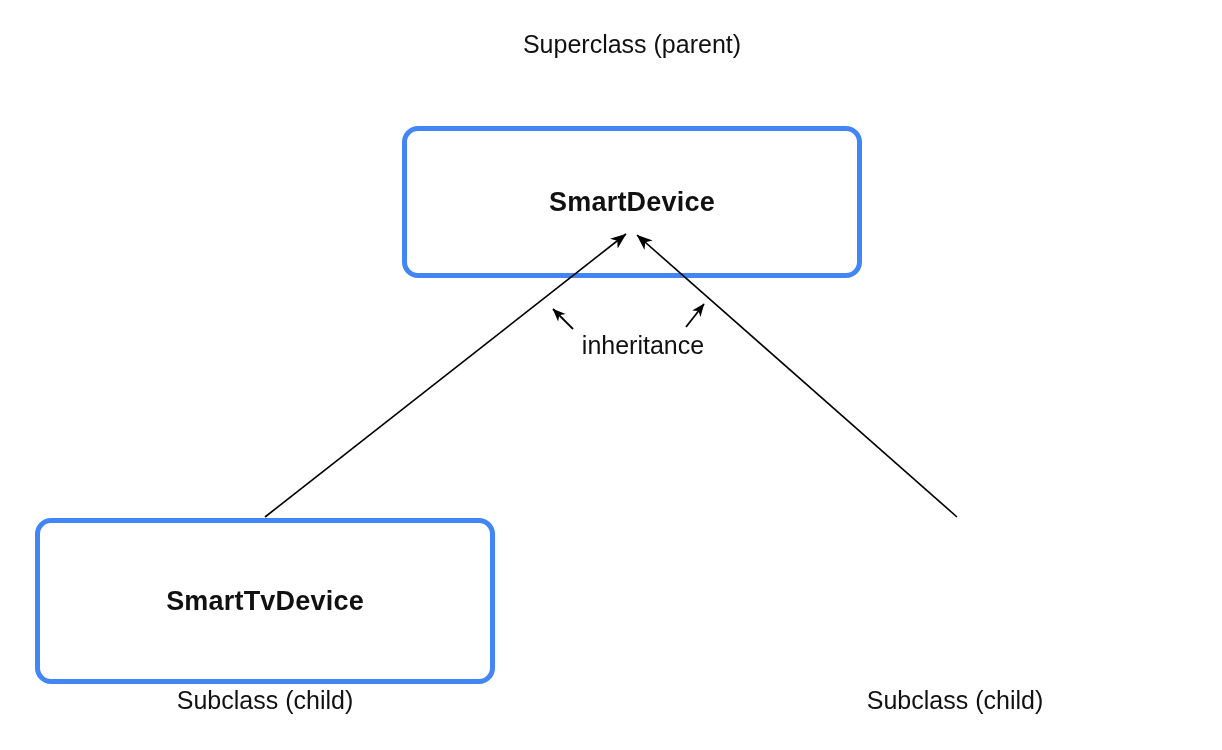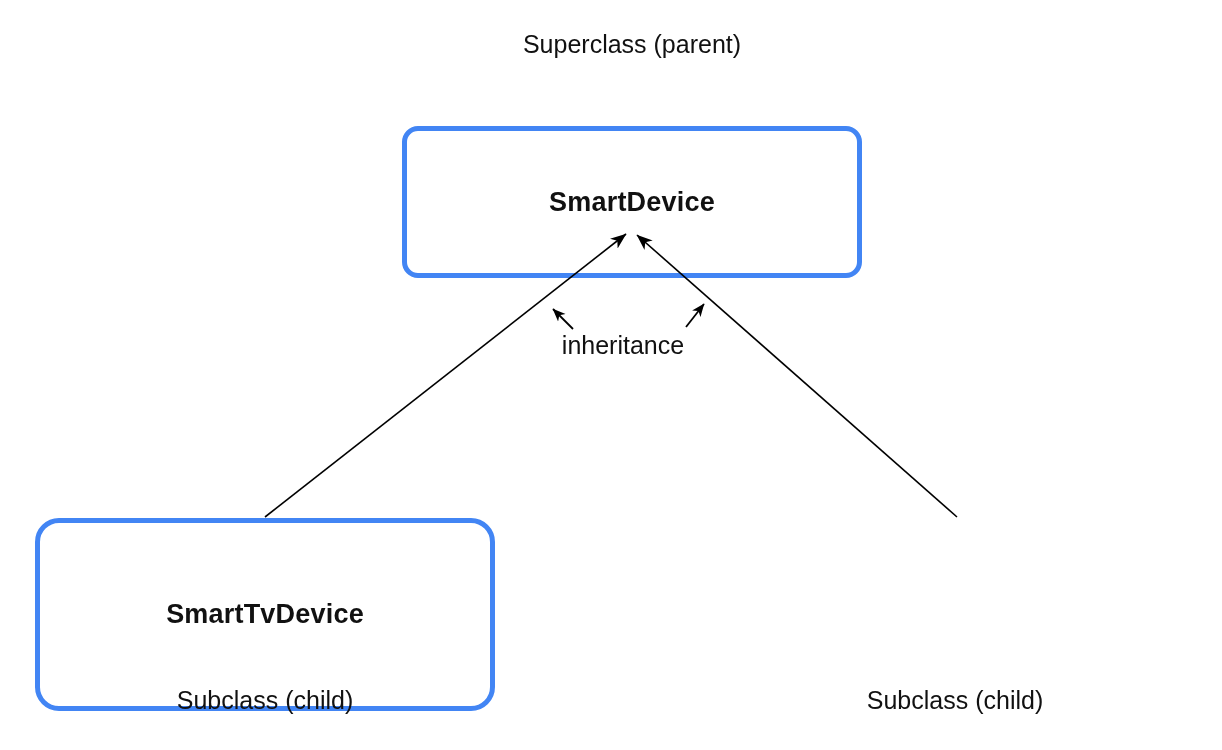--- a/index.html
+++ b/index.html
@@ -40,25 +40,25 @@
     letter-spacing: 0.2px;
   }
   .caption {
     position: absolute;
     font-size: 25px;
     font-weight: 400;
     color: var(--text, #111111);
     text-align: center;
   }
   .node-superclass   { left: 402px; top: 78px;  width: 460px; height: 152px; margin-top: 48px; }
-  .node-subclass-left  { left: 35px;  top: 518px; width: 460px; height: 193px; border-radius: 24px; }
+  .node-subclass-left  { left: 35px;  top: 518px; width: 460px; height: 166px; }
   .node-subclass-right { left: 723px; top: 518px; width: 465px; height: 154px; }
 
   .caption-superclass      { left: 432px; top: 30px;  width: 400px; }
-  .caption-inheritance     { left: 512px; top: 331px; width: 222px; }
+  .caption-inheritance     { left: 532px; top: 331px; width: 222px; }
   .caption-subclass-left   { left: 65px;  top: 686px; width: 400px; }
   .caption-subclass-right  { left: 755px; top: 686px; width: 400px; }
 </style>
 </head>
 <body>
 
 <div class="canvas">
 
   <div class="caption caption-superclass">Superclass (parent)</div>
 

